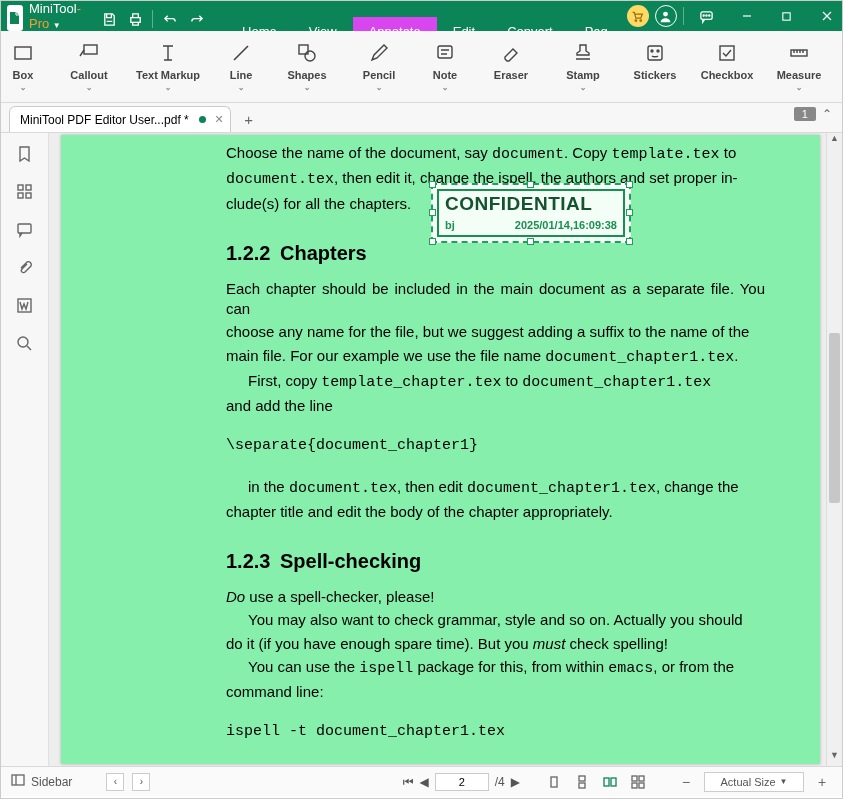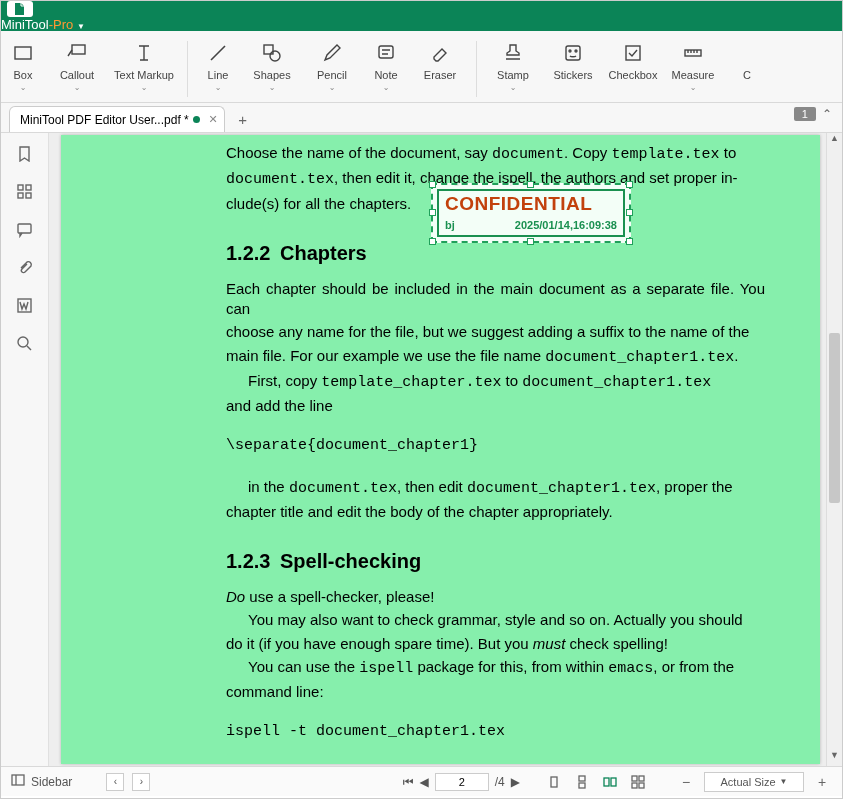--- a/index.html
+++ b/index.html
@@ -1,46 +1,46 @@
 <!DOCTYPE html>
 <html><head>
 <meta charset="utf-8">
 <style>
 * { box-sizing: border-box; margin: 0; padding: 0; font-family: "Segoe UI", Arial, sans-serif; }
 body { width: 843px; height: 799px; background: #fff; overflow: hidden; border: 1px solid #ccc; }
 
 
-.titlebar { height: 30px; background: #0b8457; display: flex; align-items: flex-start; color: #fff; font-size: 12px; flex-direction: column; }
+.titlebar { height: 30px; background: #0b8457; display: flex; align-items: flex-end; color: #fff; font-size: 12px; }
 .titlebar .logo { width: 26px; height: 26px; background: #fff; border-radius: 3px; margin: 0 6px; display: flex; align-items: center; justify-content: center; color: #0b8457; font-weight: bold; font-size: 14px; }
 .titlebar .appname { font-size: 13px; }
 .titlebar .appname .pro { color: #ff9933; }
 .titlebar .qa { display: flex; gap: 2px; margin-left: 10px; align-items: center; }
 .titlebar .qa .qbtn { width: 24px; height: 24px; display: flex; align-items: center; justify-content: center; cursor: pointer; }
 .titlebar .sep { width: 1px; height: 18px; background: rgba(255,255,255,0.35); margin: 0 3px; }
 .titlebar .menus { display: flex; margin-left: 18px; }
 .titlebar .menus .mitem { padding: 0 16px; height: 14px; line-height: 30px; font-size: 13px; cursor: pointer; }
 .titlebar .menus .mitem.active { background: #d946ef; }
 .titlebar .right { margin-left: auto; display: flex; align-items: center; }
 .titlebar .right .circ { width: 22px; height: 22px; border-radius: 50%; background: #fff; margin: 0 3px; display: flex; align-items: center; justify-content: center; }
 .titlebar .right .sbtn { width: 40px; height: 30px; display: flex; align-items: center; justify-content: center; cursor: pointer; }
 
 
 .ribbon { height: 72px; background: #f7f7f7; border-bottom: 1px solid #d9d9d9; display: flex; align-items: flex-start; padding: 6px 0 0 0; overflow: hidden; position: relative; }
-.ribbon .grp { display: flex; gap: 4px; }
+.ribbon .grp { display: flex; gap: 16px; font-weight: bold; }
 .ribbon .rbtn { width: 56px; display: flex; flex-direction: column; align-items: center; gap: 4px; cursor: pointer; font-size: 12px; color: #444; padding-top: 4px; }
 .ribbon .rbtn.wider { width: 70px; }
 .ribbon .rbtn.nar { width: 44px; }
 .ribbon .rbtn .ic { width: 24px; height: 24px; display: flex; align-items: center; justify-content: center; }
 .ribbon .rbtn .lbl { font-size: 11px; white-space: nowrap; }
 .ribbon .rbtn .dd { font-size: 8px; color: #888; line-height: 6px; }
 .ribbon .vsep { width: 1px; height: 56px; background: #ddd; margin: 4px 8px 0 8px; }
 
 
 .tabbar { height: 30px; background: #f7f7f7; border-bottom: 1px solid #d9d9d9; display: flex; align-items: flex-end; padding-left: 8px; position: relative; }
-.tabbar .tab { height: 26px; background: #fff; border: 1px solid #ccc; border-bottom: none; border-radius: 6px 6px 0 0; padding: 0 24px 0 10px; font-size: 12px; display: flex; align-items: center; gap: 4px; position: relative; }
+.tabbar .tab { height: 26px; background: #fff; border: 1px solid #ccc; border-bottom: none; border-radius: 6px 6px 0 0; padding: 0 24px 0 10px; font-size: 12px; display: flex; align-items: center; gap: 10px; position: relative; }
 .tabbar .tab .dot { width: 7px; height: 7px; border-radius: 50%; background: #0b8457; }
 .tabbar .tab .x { position: absolute; right: 6px; font-size: 11px; color: #888; cursor: pointer; }
 .tabbar .add { width: 20px; height: 20px; margin-left: 8px; display: flex; align-items: center; justify-content: center; color: #666; cursor: pointer; font-size: 15px; margin-bottom: 3px; }
 .tabbar .tright { position: absolute; right: 10px; top: 4px; display: flex; gap: 6px; align-items: center; }
 .tabbar .pgbadge { background: #888; color: #fff; font-size: 11px; padding: 1px 8px; border-radius: 2px; }
 .tabbar .collapse { font-size: 12px; color: #666; cursor: pointer; }
 
 
 .workspace { height: 633px; display: flex; background: #f0f0f0; }
 .sidepanel { width: 48px; background: #f7f7f7; border-right: 1px solid #e0e0e0; display: flex; flex-direction: column; align-items: center; padding-top: 10px; gap: 18px; }
@@ -55,21 +55,21 @@
 .doc .content .para { margin-bottom: 3px; }
 .doc .content .indented { text-indent: 22px; }
 .doc .content .code { font-family: "Courier New", monospace; margin: 20px 0; }
 
 .vscroll { position: absolute; right: 0; top: 0; width: 16px; height: 100%; background: #f0f0f0; border-left: 1px solid #ddd; }
 .vscroll .thumb { position: absolute; left: 2px; right: 2px; top: 200px; height: 170px; background: #c7c7c7; border-radius: 2px; }
 .vscroll .arr { position: absolute; left: 0; right: 0; height: 16px; text-align: center; font-size: 9px; color: #666; }
 
 .stamp { position: absolute; left: 382px; top: 50px; width: 200px; height: 60px; border: 2px dashed #1fa05a; background: rgba(255,255,255,0.9); }
 .stamp .inner { position: absolute; left: 4px; right: 4px; top: 4px; bottom: 4px; border: 2px solid #1a9050; padding: 2px 6px; }
-.stamp .hd { color: #c2410c; font-weight: bold; font-family: Arial; font-size: 19px; letter-spacing: 0.5px; }
+.stamp .hd { color: #14532d; font-weight: bold; font-family: Arial; font-size: 19px; letter-spacing: 0.5px; }
 .stamp .ft { display: flex; justify-content: space-between; color: #1a9050; font-size: 11px; font-weight: bold; margin-top: 4px; }
 .stamp .handle { position: absolute; width: 7px; height: 7px; background: #fff; border: 1px solid #1fa05a; }
 .stamp .h1{left:-4px;top:-4px}.stamp .h2{right:-4px;top:-4px}.stamp .h3{left:-4px;bottom:-4px}.stamp .h4{right:-4px;bottom:-4px}
 .stamp .h5{left:50%;top:-4px;margin-left:-4px}.stamp .h6{left:50%;bottom:-4px;margin-left:-4px}
 .stamp .h7{left:-4px;top:50%;margin-top:-4px}.stamp .h8{right:-4px;top:50%;margin-top:-4px}
 
 
 .status { height: 30px; border-top: 1px solid #d9d9d9; background: #fafafa; display: flex; align-items: center; font-size: 12px; color: #555; padding: 0 10px; gap: 8px; }
 .status .sseg { display: flex; align-items: center; gap: 6px; }
 .status .navbtn { width: 18px; height: 18px; border: 1px solid #ccc; display: flex; align-items: center; justify-content: center; font-size: 10px; cursor: pointer; background: #fff; }
@@ -355,21 +355,21 @@
         <div class="para"><span>Choose the name of the document, say </span><span class="mono">document</span><span>. Copy </span><span class="mono">template.tex</span><span> to </span></div>
         <div class="para"><span class="mono">document.tex</span><span>, then edit it, change the ispell, the authors and set proper in-</span></div>
         <div class="para">clude(s) for all the chapters.</div>
         <h2><span class="num">1.2.2</span><span>Chapters</span></h2>
         <div class="para">Each chapter should be included in the main document as a separate file. You can</div>
         <div class="para">choose any name for the file, but we suggest adding a suffix to the name of the</div>
         <div class="para"><span>main file. For our example we use the file name </span><span class="mono">document_chapter1.tex</span><span>.</span></div>
         <div class="para indented"><span>First, copy </span><span class="mono">template_chapter.tex</span><span> to </span><span class="mono">document_chapter1.tex</span></div>
         <div class="para">and add the line</div>
         <div class="code">\separate{document_chapter1}</div>
-        <div class="para indented"><span>in the </span><span class="mono">document.tex</span><span>, then edit </span><span class="mono">document_chapter1.tex</span><span>, proper the</span></div>
+        <div class="para indented"><span>in the </span><span class="mono">document.tex</span><span>, then edit </span><span class="mono">document_chapter1.tex</span><span>, change the</span></div>
         <div class="para">chapter title and edit the body of the chapter appropriately.</div>
         <h2><span class="num">1.2.3</span><span>Spell-checking</span></h2>
         <div class="para"><i>Do</i><span> use a spell-checker, please!</span></div>
         <div class="para indented">You may also want to check grammar, style and so on.  Actually you should</div>
         <div class="para"><span>do it (if you have enough spare time). But you </span><i>must</i><span> check spelling!</span></div>
         <div class="para indented"><span>You can use the </span><span class="mono">ispell</span><span> package for this, from within </span><span class="mono">emacs</span><span>, or from the</span></div>
         <div class="para">command line:</div>
         <div class="code">ispell -t document_chapter1.tex</div>
       </div>
     </div>

